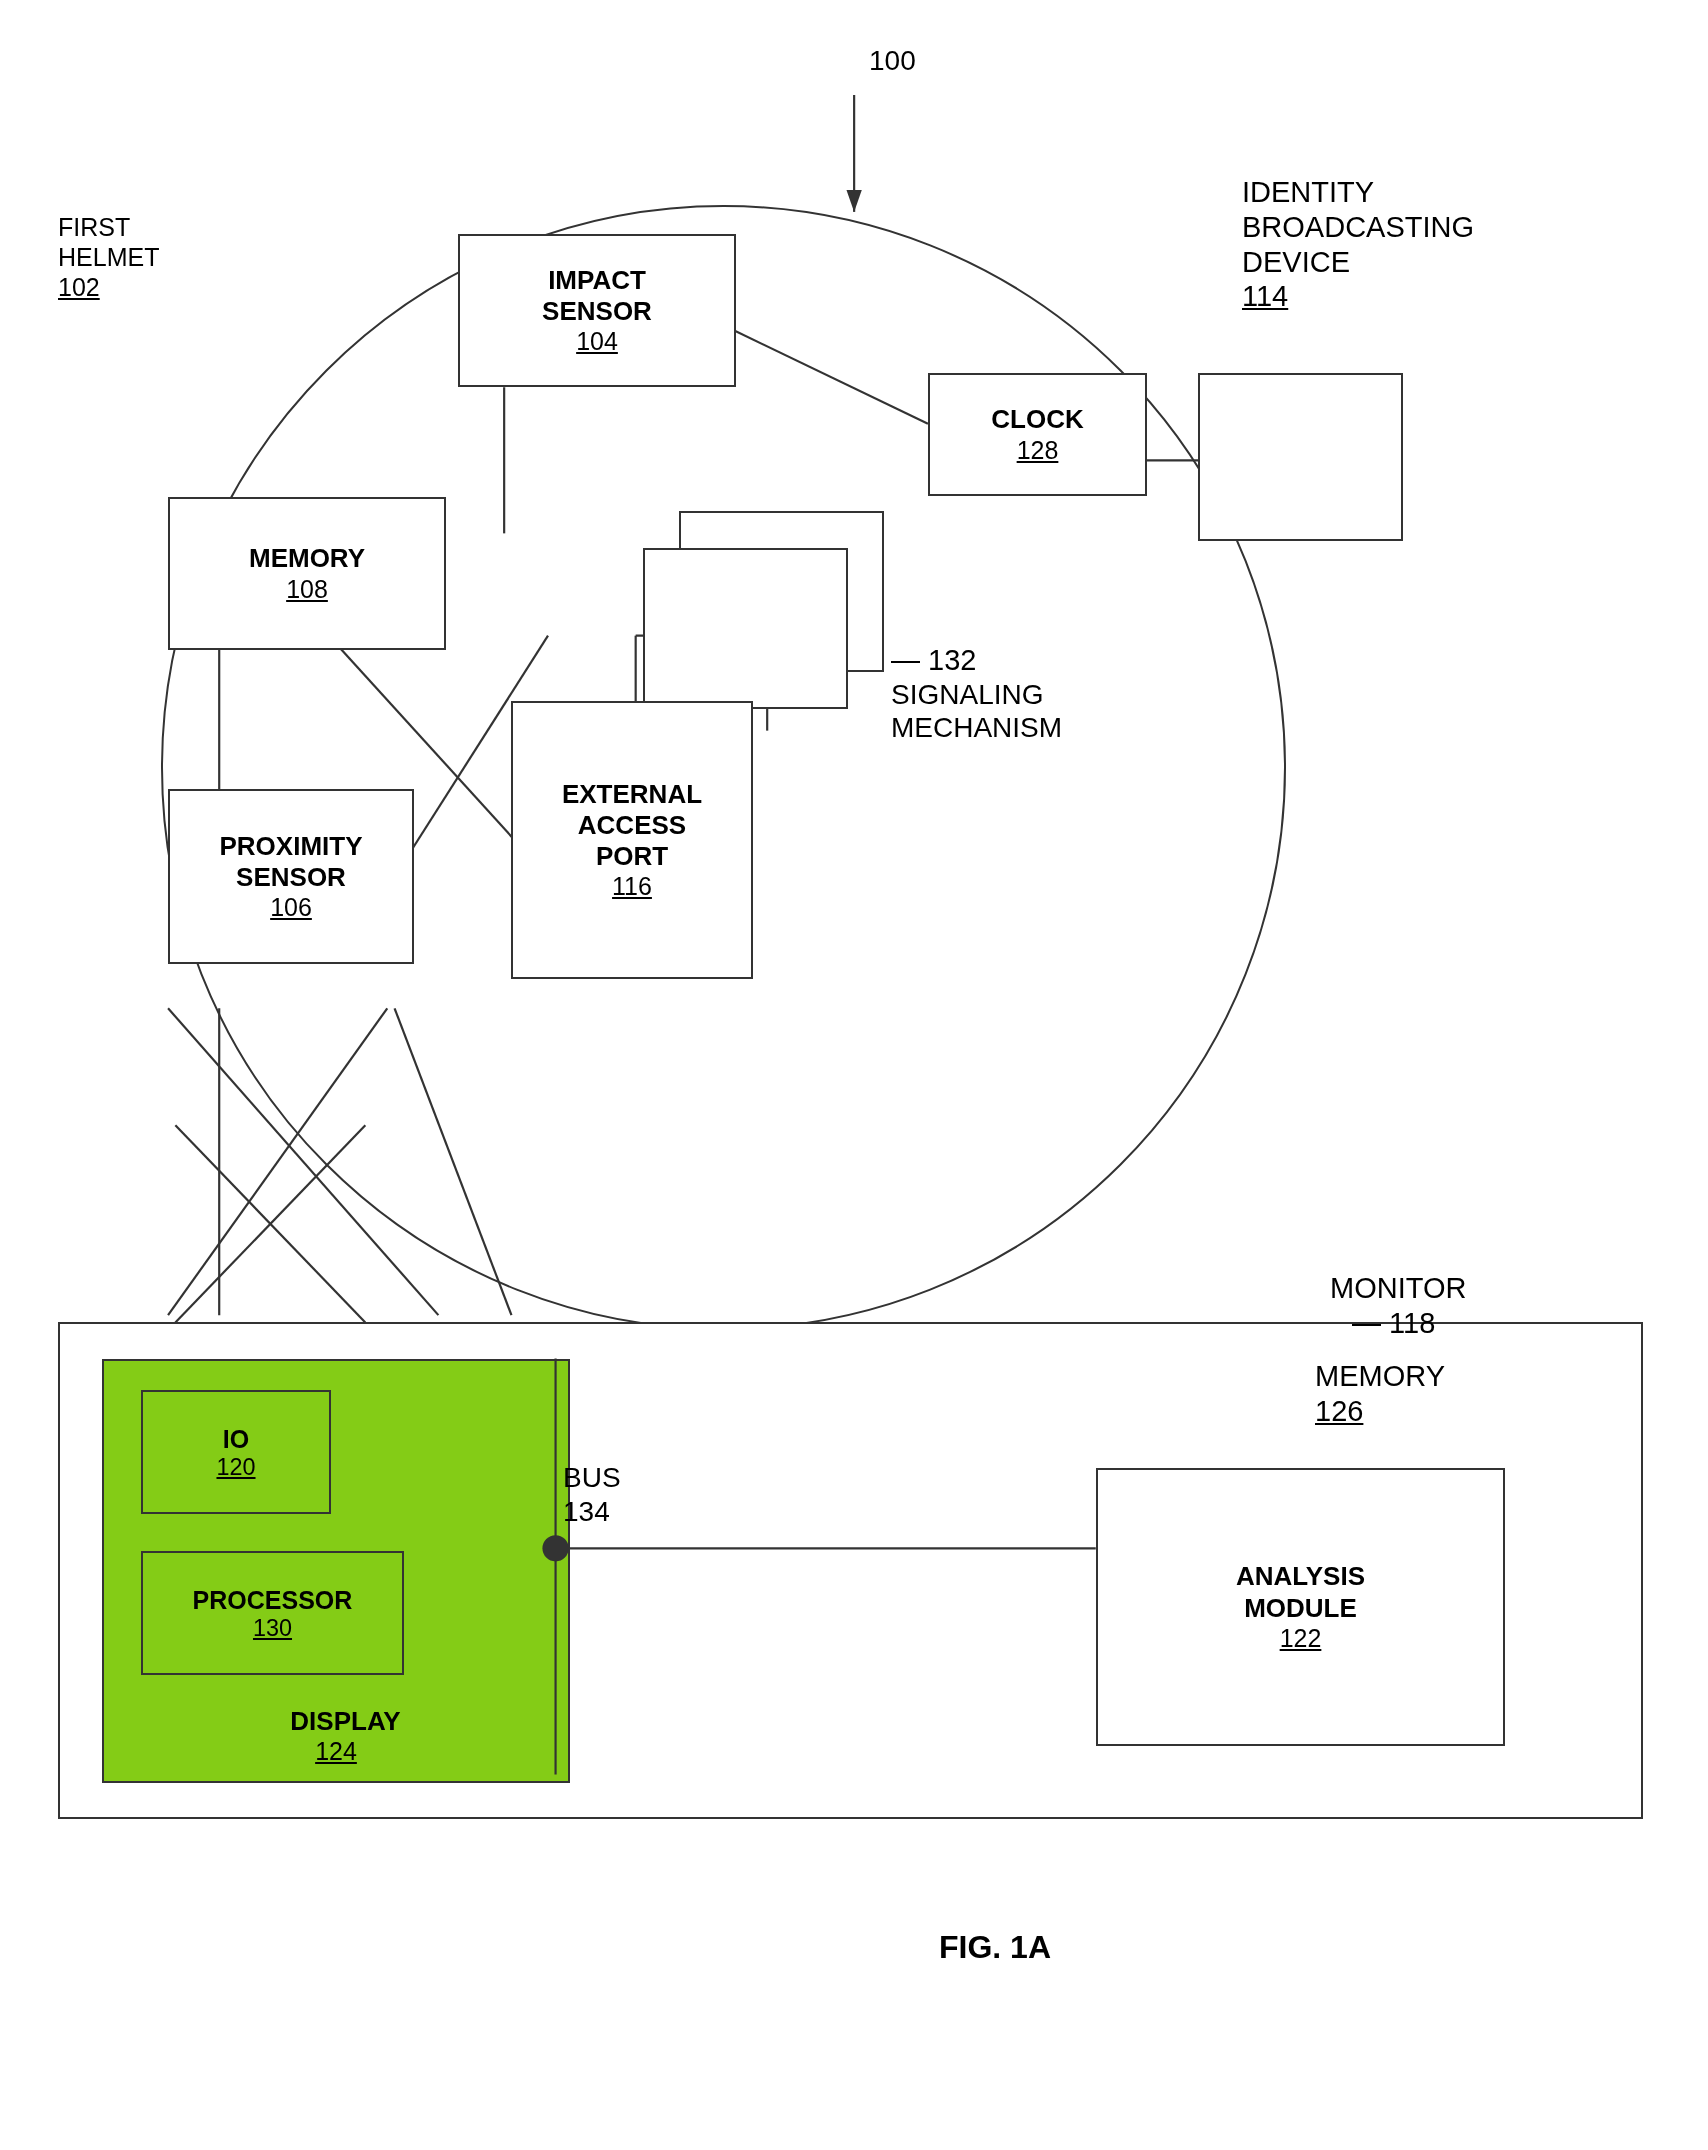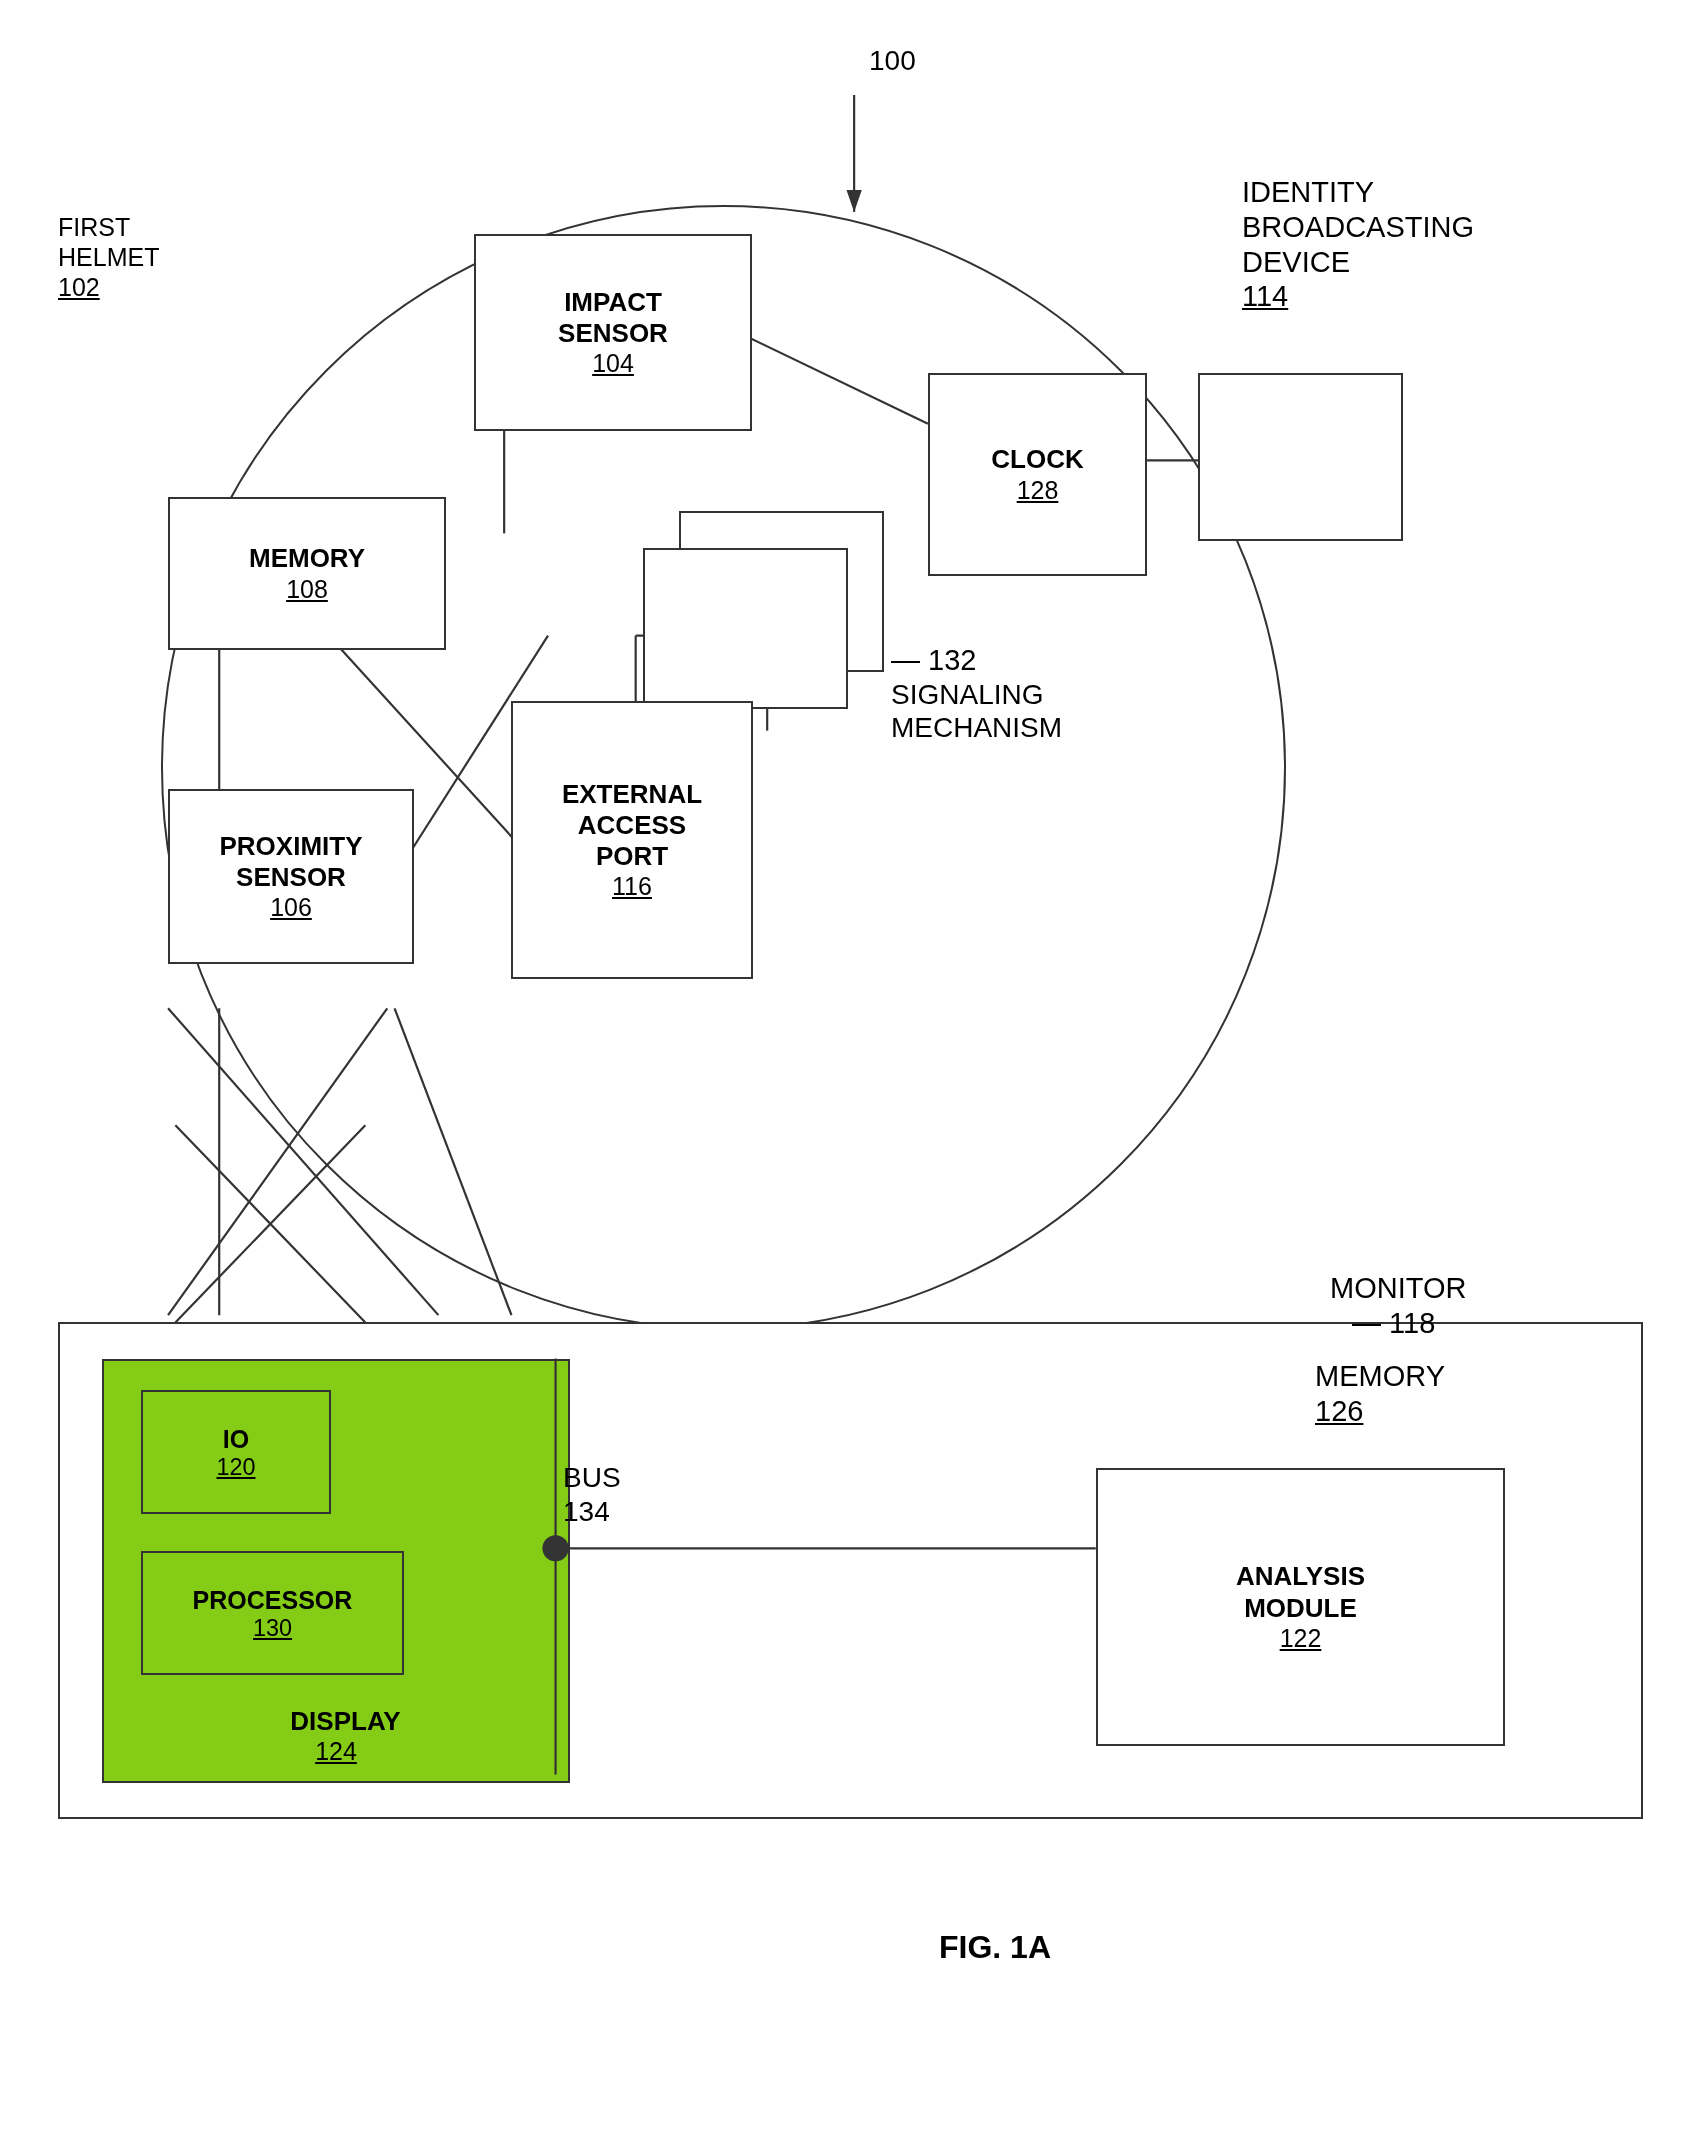--- a/index.html
+++ b/index.html
@@ -160,26 +160,26 @@
   </div>
 
   <div class="label" style="left:1242px; top:175px; font-size:29px; text-align:left;">
     <span>IDENTITY<br>BROADCASTING<br>DEVICE</span><br>
     <span class="label-ref">114</span>
   </div>
 
   <div class="box" style="left:1198px; top:373px; width:205px; height:168px;">
   </div>
 
-  <div class="box" style="left:474px; top:234px; width:278px; height:197px;">
+  <div class="box" style="left:458px; top:234px; width:278px; height:153px;">
     <span class="box-title">IMPACT<br>SENSOR</span>
     <span class="box-ref">104</span>
   </div>
 
-  <div class="box" style="left:928px; top:373px; width:219px; height:203px;">
+  <div class="box" style="left:928px; top:373px; width:219px; height:123px;">
     <span class="box-title">CLOCK</span>
     <span class="box-ref">128</span>
   </div>
 
   <div class="box" style="left:168px; top:497px; width:278px; height:153px;">
     <span class="box-title">MEMORY</span>
     <span class="box-ref">108</span>
   </div>
 
   <div class="box" style="left:168px; top:789px; width:246px; height:175px;">

